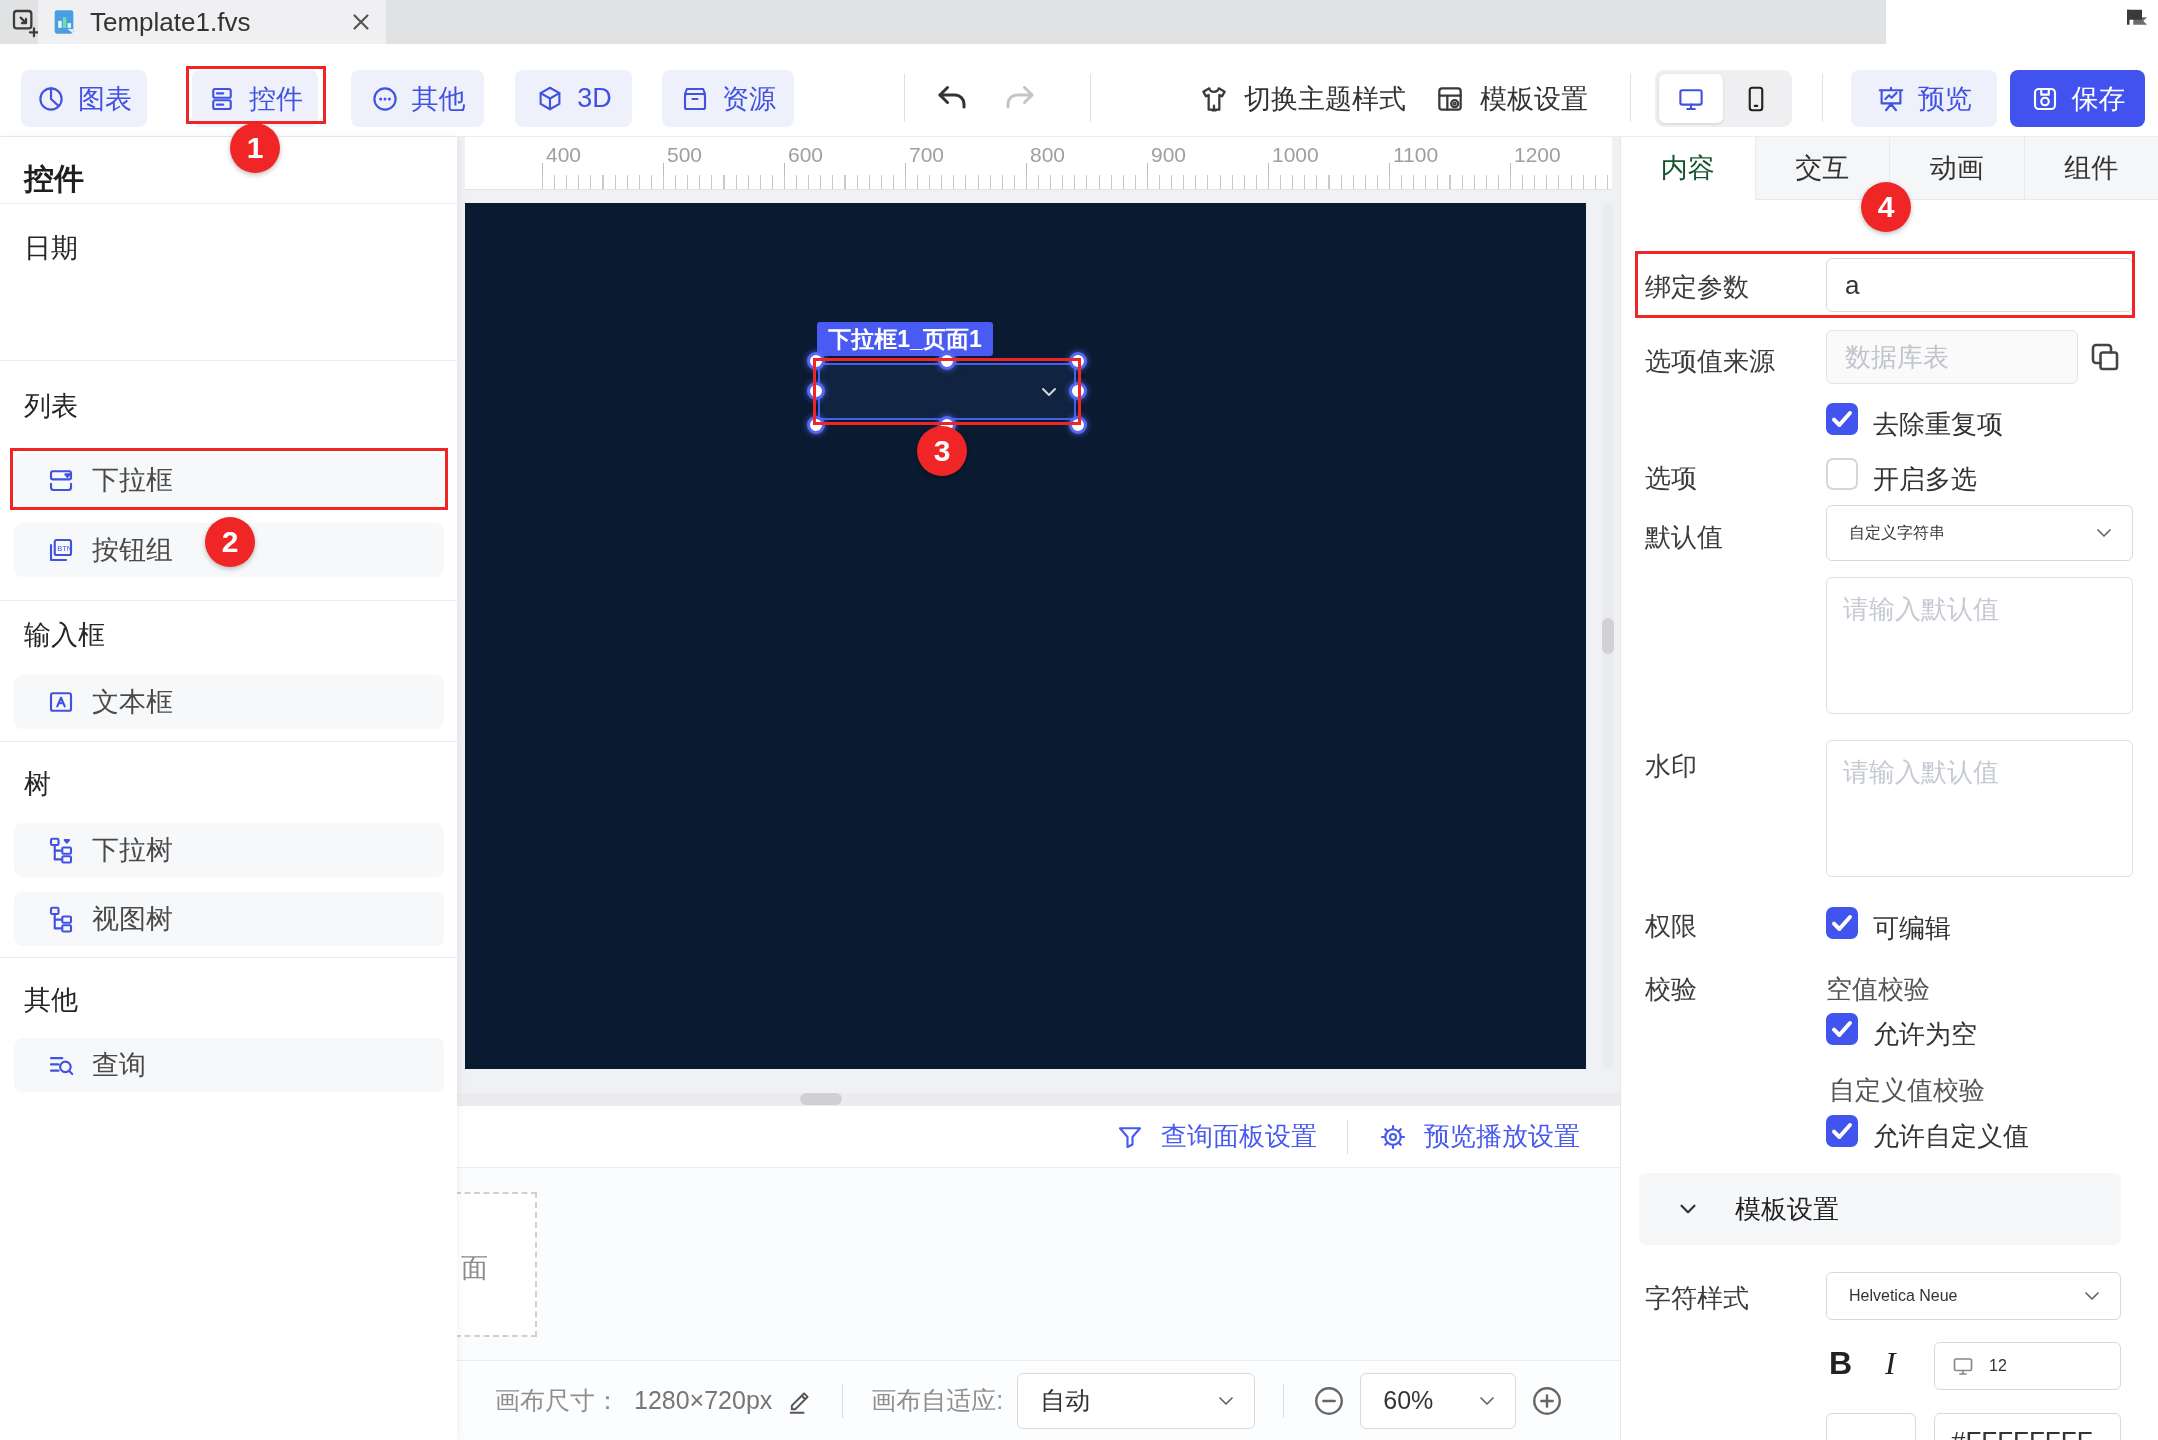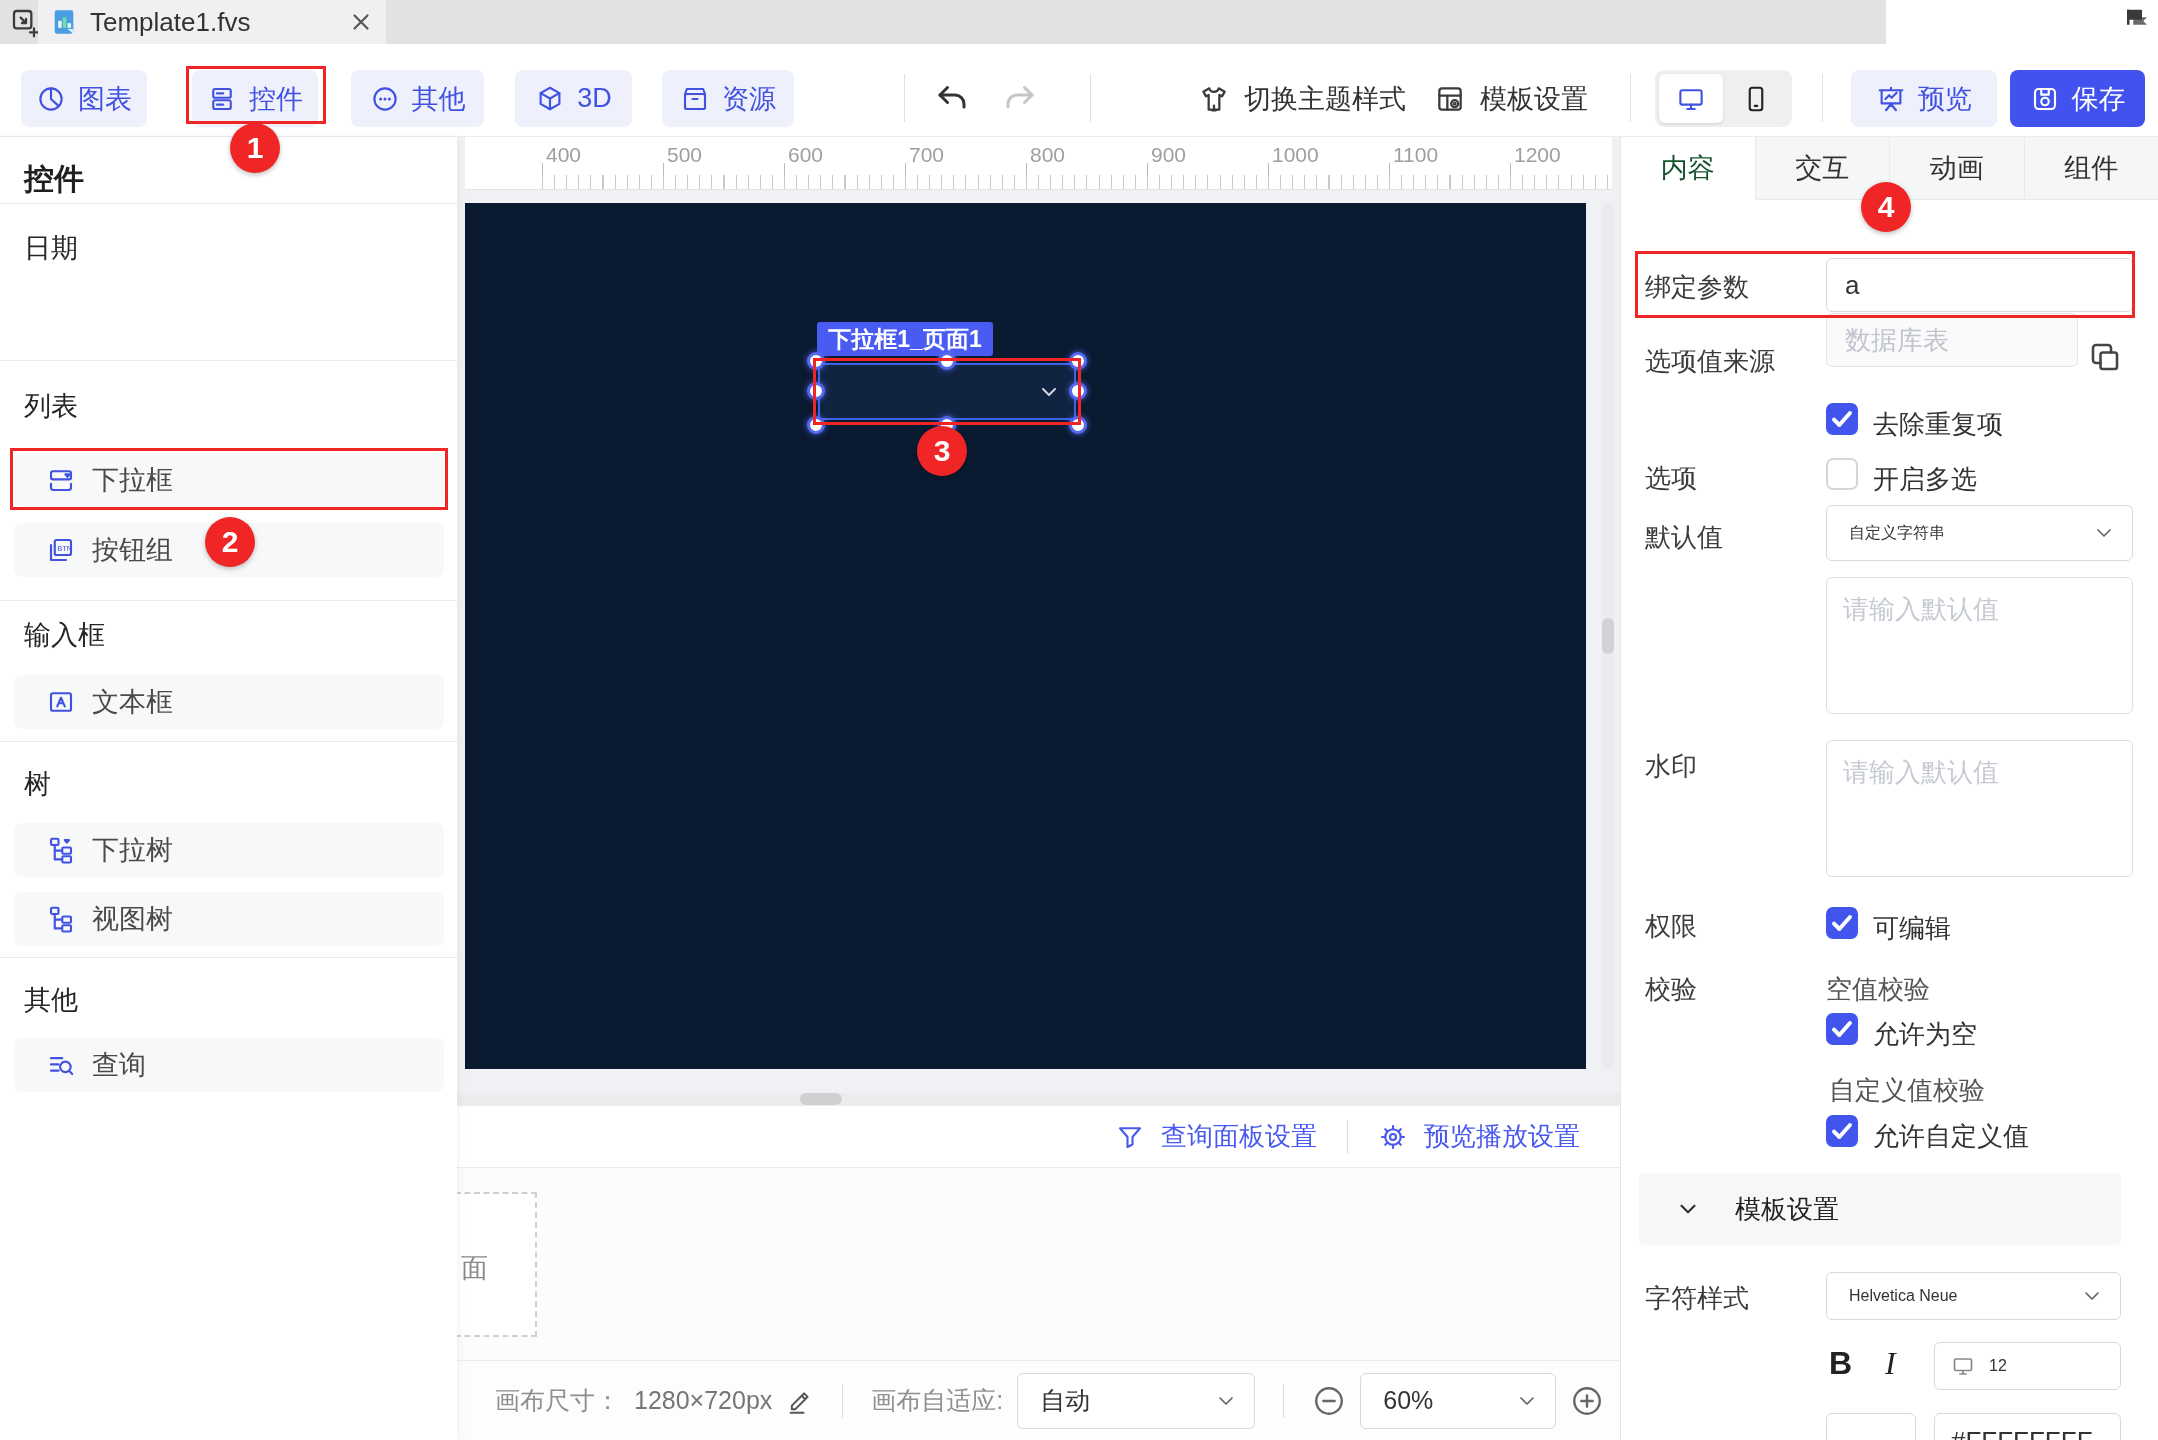--- a/index.html
+++ b/index.html
@@ -431,21 +431,21 @@
           <path d="M6 9l6 6 6-6"></path>
         </svg>
     </div>
     <div class="vsep"></div>
     <span style="color:#666">
         <svg class="ic" viewBox="0 0 24 24" style="width:34px;height:34px">
           <circle cx="12" cy="12" r="9"></circle>
           <path d="M8 12h8"></path>
         </svg>
       </span>
-    <div class="sel" style="width:196px">
+    <div class="sel" style="width:156px">
       <span>60%</span>
       <svg class="ic" viewBox="0 0 24 24">
           <path d="M6 9l6 6 6-6"></path>
         </svg>
     </div>
     <span style="color:#666">
         <svg class="ic" viewBox="0 0 24 24" style="width:34px;height:34px">
           <circle cx="12" cy="12" r="9"></circle>
           <path d="M8 12h8M12 8v8"></path>
         </svg>
@@ -460,21 +460,21 @@
     <div class="itab">动画</div>
     <div class="itab">组件</div>
   </div>
   <div class="abs badge" style="left:240px;top:45px">4</div>
 
   <div class="abs ann-rect" style="left:14px;top:114px;width:500px;height:67px"></div>
   <span class="ilabel" style="top:133px">绑定参数</span>
   <input class="ifield" style="top: 121px;" value="a">
 
   <span class="ilabel" style="top:207px">选项值来源</span>
-  <input class="ifield" style="top: 176px; width: 252px; background: rgb(250, 250, 250); border-color: rgb(226, 228, 232);" placeholder="数据库表">
+  <input class="ifield" style="top: 193px; width: 252px; background: rgb(250, 250, 250); border-color: rgb(226, 228, 232);" placeholder="数据库表">
   <span class="abs" style="left:466px;top:202px;width:36px;height:36px;color:#444">
     <svg class="ic" viewBox="0 0 24 24">
         <rect x="9" y="9" width="11" height="11" rx="1.5"></rect>
         <path d="M16 9V6a2 2 0 0 0-2-2H6a2 2 0 0 0-2 2v8a2 2 0 0 0 2 2h3"></path>
       </svg>
   </span>
 
   <div class="cb on" style="top:266px">
       <svg viewBox="0 0 24 24">
         <path d="M6 12.5l4 4 8-9"></path>

